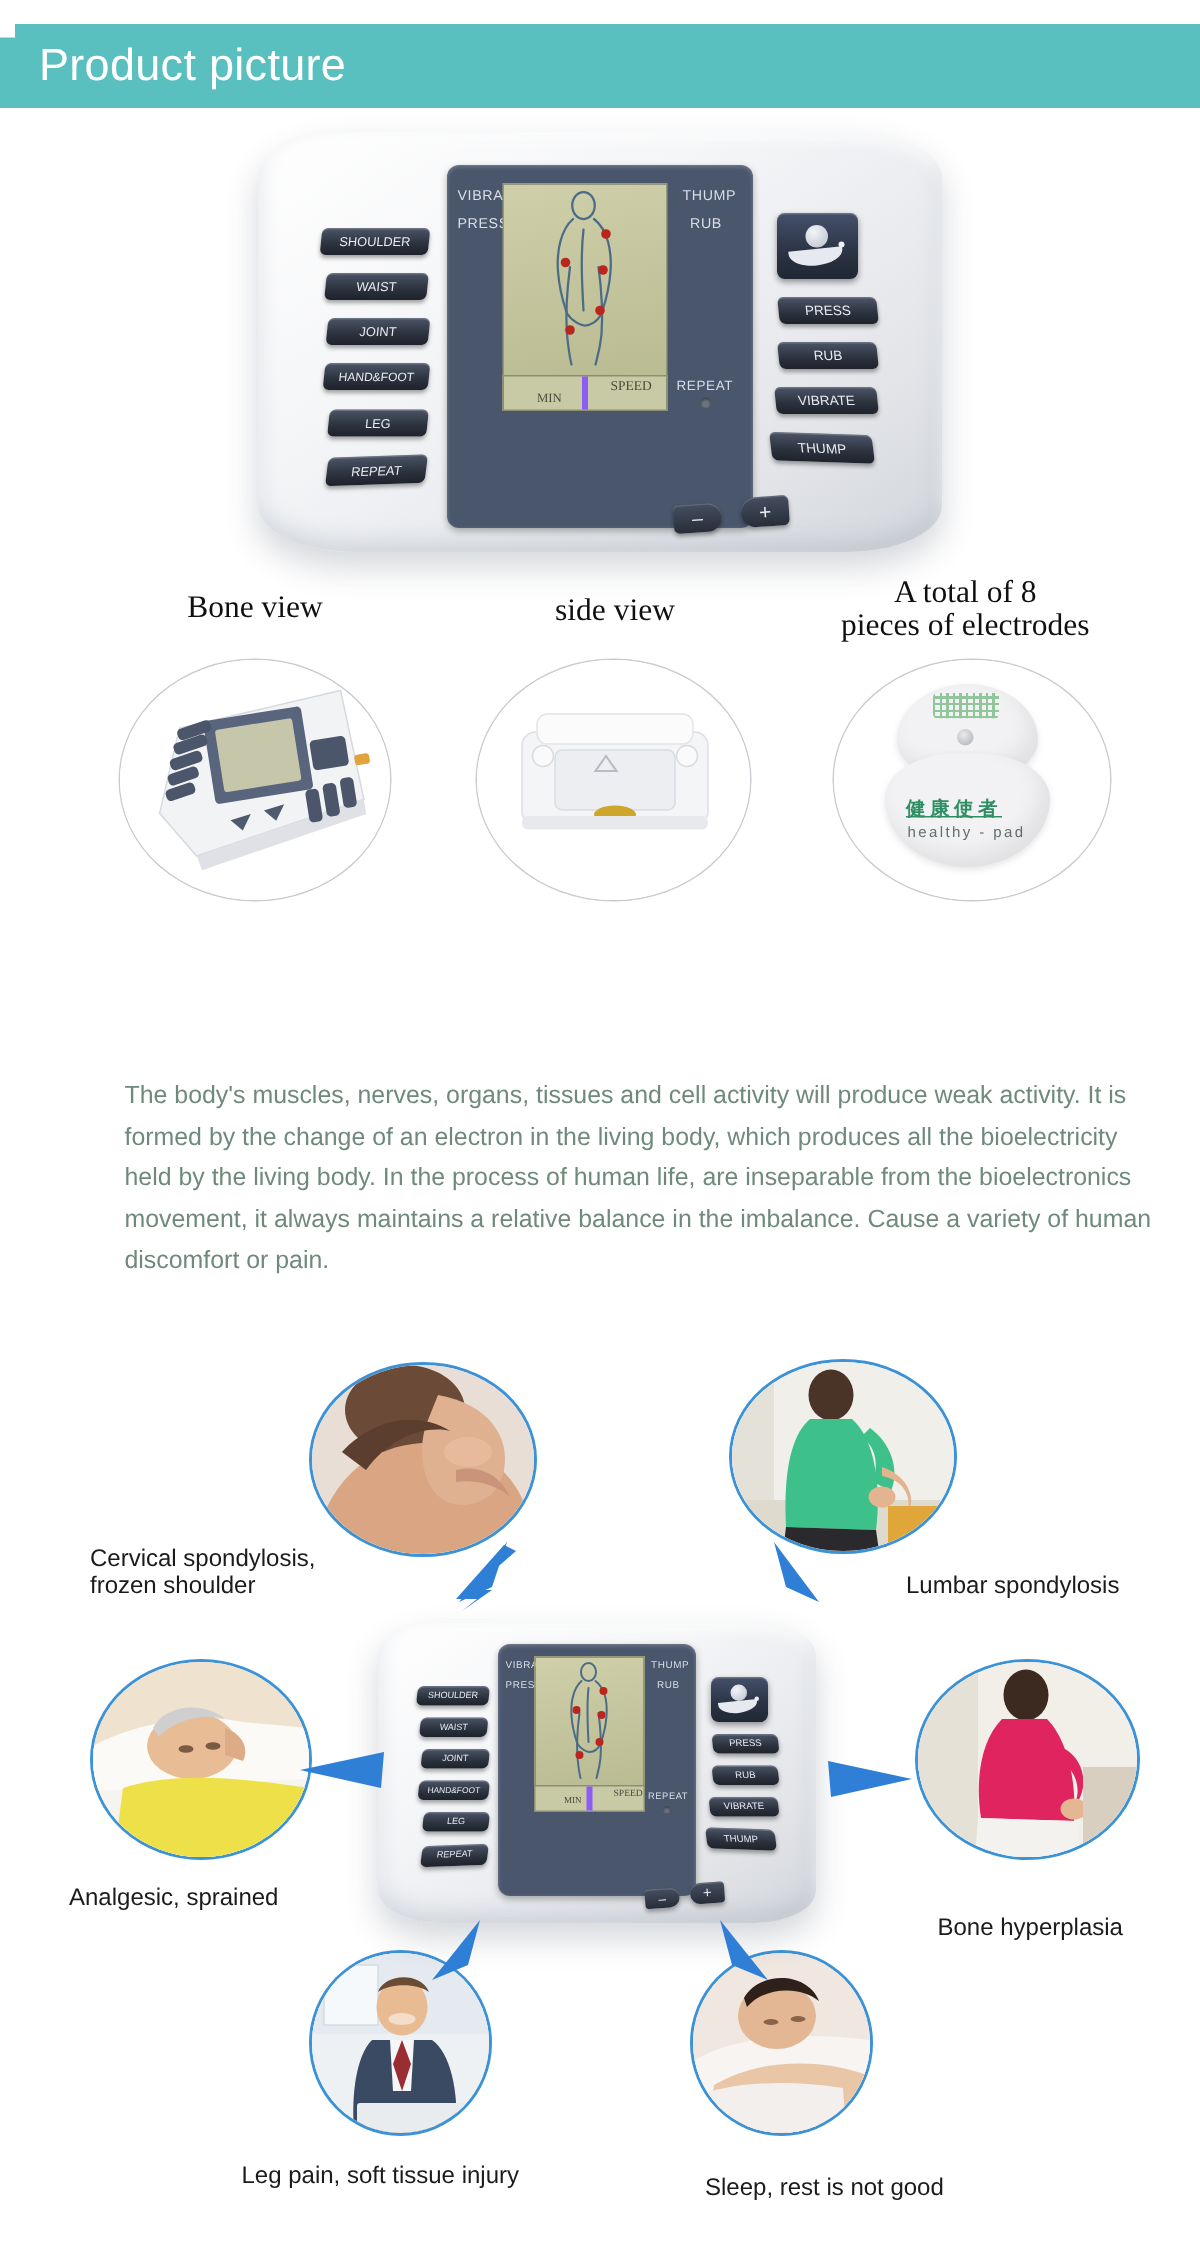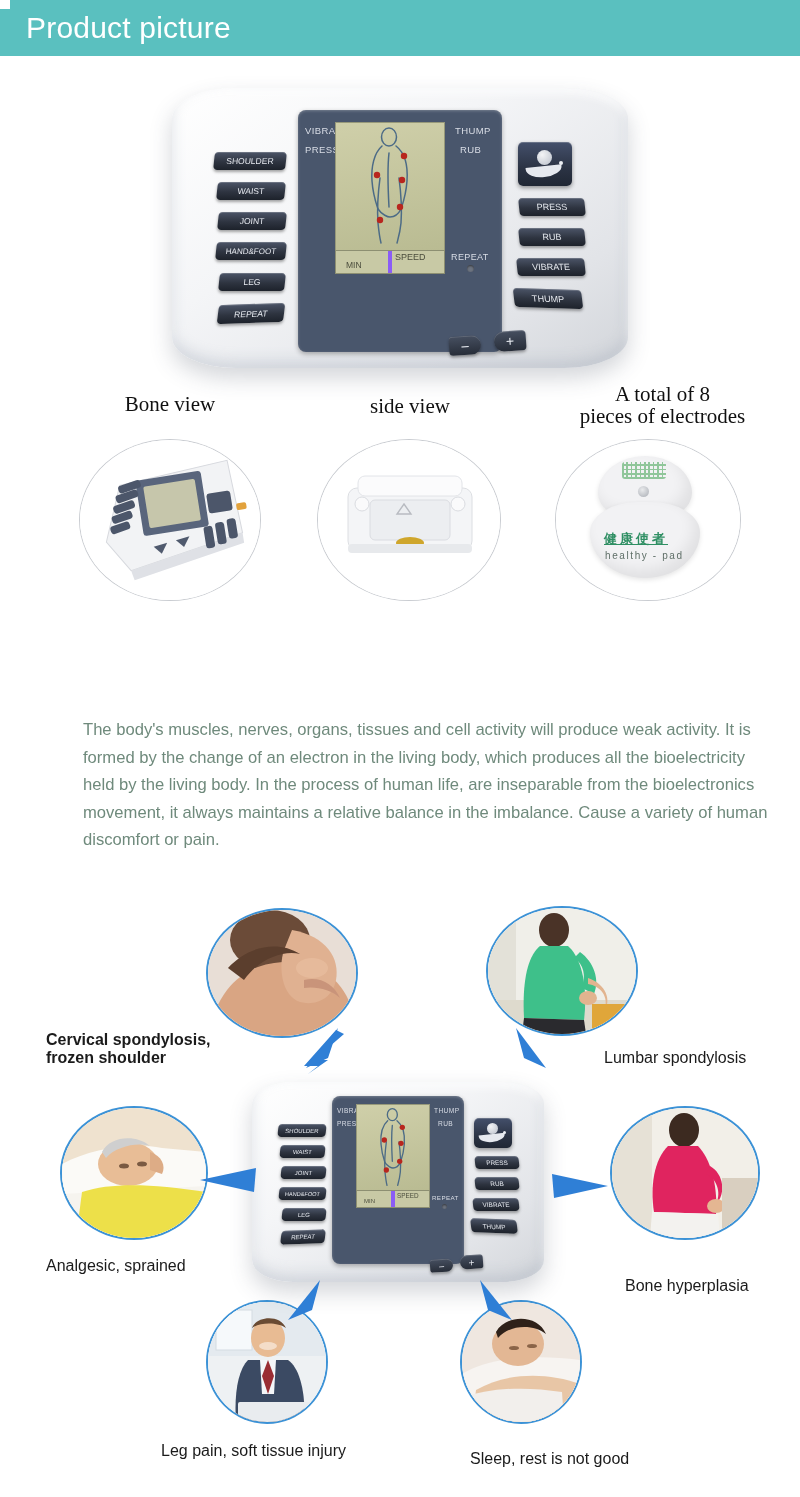--- a/index.html
+++ b/index.html
@@ -13,21 +13,21 @@
   
   .banner{
     position:absolute;left:0;width:800px;height:56px;
     background:#5ac0bf;display:flex;align-items:center;
   }
   .banner .btitle{
     color:#ffffff;font-size:30px;font-weight:400;
     padding-left:26px;letter-spacing:.2px;
     font-family:"Liberation Sans",sans-serif;
   }
-  #banner-product{top:0;}
+  #banner-product{top:16px;}
   #banner-userange{top:655px;}
   .banner-notch{position:absolute;left:0;top:0;width:10px;height:9px;background:#fff;}
 
   
   .device{position:absolute;}
   .dev-body{
     position:absolute;left:0;top:0;width:100%;height:100%;
     background:linear-gradient(145deg,#ffffff 0%,#f4f5f7 38%,#e2e4e8 78%,#d2d5da 100%);
     border-radius:14% / 11%;
     box-shadow:0 10px 22px rgba(60,70,85,.22), inset 0 -7px 14px rgba(150,160,175,.30),
@@ -42,22 +42,23 @@
     border:1px solid #97997a;
   }
   .lcd-figure{position:absolute;left:0;top:0;width:100%;height:100%;}
   .lcd-bar{
     position:absolute;background:#c8c9a5;border:1px solid #8d8f72;
     display:flex;
   }
   .lcd-bar .seg{flex:1;border-right:4px solid #8b5cf6;position:relative;}
   .lcd-bar .seg:last-child{border-right:none;}
   .lcd-bar .seg span{
-    position:absolute;color:#4a4c3c;font-family:Liberation Sans, sans-serif;
+    position:absolute;color:#4a4c3c;font-family:Liberation Serif, serif;
     white-space:nowrap;
+    margin-left:12px;
   }
   .plate-lbl{
     position:absolute;color:#d9dde6;font-family:"Liberation Sans",sans-serif;
     white-space:nowrap;letter-spacing:.4px;
   }
   .btn{
     position:absolute;background:linear-gradient(180deg,#4c5568 0%,#2e3440 55%,#1d222b 100%);
     border-radius:4px;display:flex;align-items:center;justify-content:center;
     color:#e7eaf0;font-family:"Liberation Sans",sans-serif;white-space:nowrap;
     box-shadow:0 2px 3px rgba(0,0,0,.35), inset 0 1px 0 rgba(255,255,255,.18);
@@ -209,21 +210,21 @@
     <div class="btn skewR" style="left:342px;top:201px;width:68px;height:19px;font-size:9px;transform:skewX(9deg) rotate(2deg);">THUMP</div>
 
     <div class="pm-btn" style="left:277px;top:248px;width:32px;height:19px;font-size:13px;
          border-radius:4px 10px 10px 4px;transform:rotate(-4deg);">–</div>
     <div class="pm-btn" style="left:322px;top:243px;width:32px;height:20px;font-size:14px;
          border-radius:10px 4px 4px 10px;transform:rotate(-4deg);">+</div>
   </div>
 
   <div class="viewcap" style="left:80px;top:393px;width:180px;">Bone view</div>
   <div class="viewcap" style="left:320px;top:395px;width:180px;">side view</div>
-  <div class="viewcap" style="left:550px;top:383px;width:225px;white-space:pre-line;text-align:center;">A total of 8
+  <div class="viewcap" style="left:531px;top:383px;width:225px;white-space:pre-line;text-align:center;">A total of 8
 pieces of electrodes</div>
 
   <div class="circ ring-gray" style="left:80px;top:440px;width:180px;height:160px;border-radius:50%;">
     <div class="ph" style="background:#ffffff;">
       <svg viewBox="0 0 180 160" width="180" height="160">
         <g transform="rotate(-9 90 82)">
           <path d="M24 92 L46 38 L156 30 L160 104 L44 124 Z" fill="#f2f3f5" stroke="#d7d9de" stroke-width="1"></path>
           <path d="M44 124 L160 104 L160 114 L46 134 Z" fill="#dfe1e6"></path>
           <rect x="62" y="36" width="66" height="56" rx="3" fill="#59657c"></rect>
           <rect x="69" y="43" width="52" height="42" rx="2" fill="#c6c6ab"></rect>
@@ -442,21 +443,21 @@
   </svg>
 
   <svg class="arrow" style="left:278px;top:1278px;width:56px;height:46px;" viewBox="0 0 56 46">
     <path d="M42 2 L10 42 L34 32 Z" fill="#2f7fd6"></path>
   </svg>
 
   <svg class="arrow" style="left:466px;top:1278px;width:56px;height:46px;" viewBox="0 0 56 46">
     <path d="M14 2 L46 42 L22 32 Z" fill="#2f7fd6"></path>
   </svg>
 
-  <div class="uclabel" style="left:46px;top:1031px;width:270px;font-weight:bold;">Cervical spondylosis,
+  <div class="uclabel" style="left:60px;top:1031px;width:270px;">Cervical spondylosis,
 frozen shoulder</div>
 
   <div class="uclabel" style="left:604px;top:1049px;width:200px;">Lumbar spondylosis</div>
 
   <div class="uclabel" style="left:46px;top:1257px;width:220px;">Analgesic, sprained</div>
 
   <div class="uclabel" style="left:625px;top:1277px;width:200px;">Bone hyperplasia</div>
 
   <div class="uclabel" style="left:161px;top:1442px;width:260px;">Leg pain, soft tissue injury</div>
 

